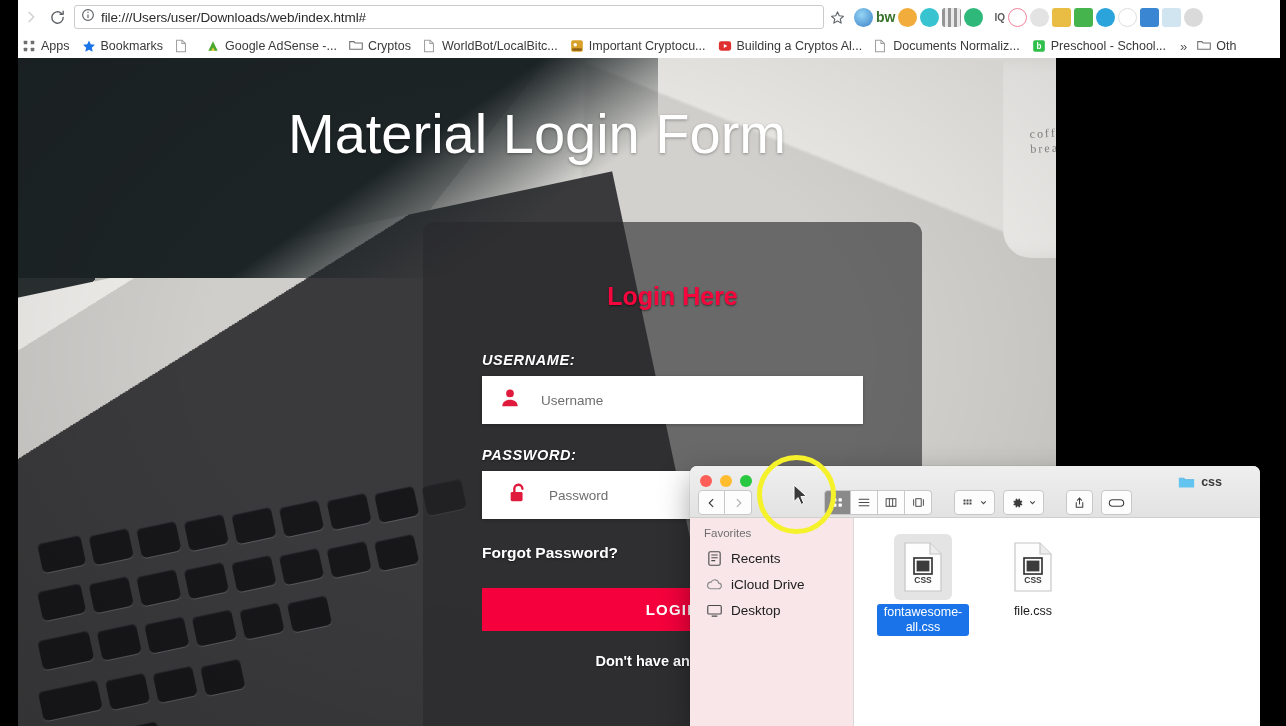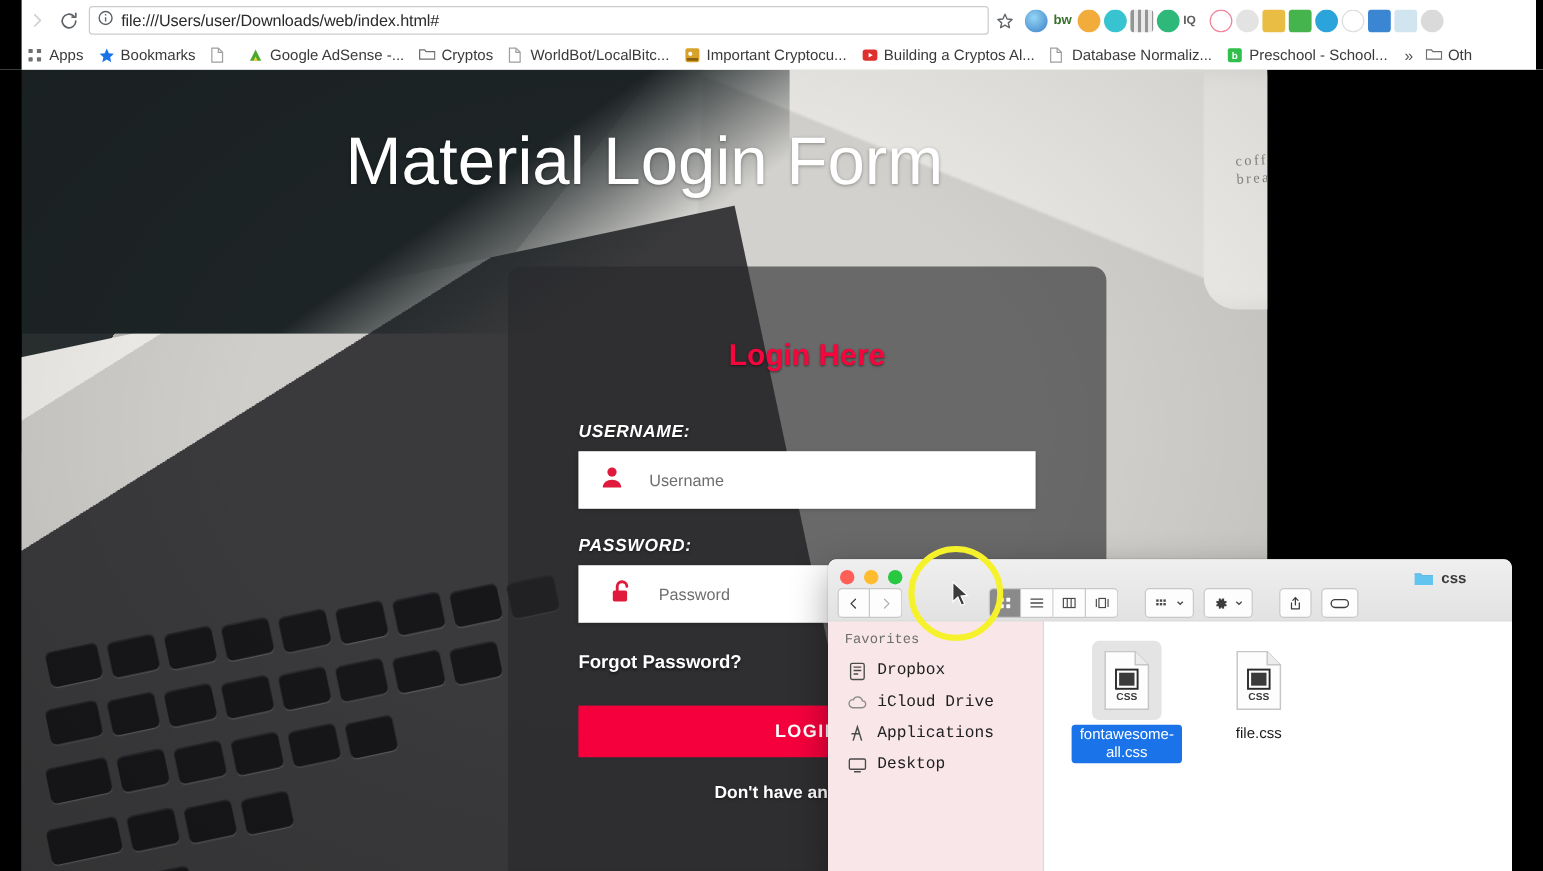--- a/index.html
+++ b/index.html
@@ -171,22 +171,22 @@
   .seg .tb-btn { border-radius:0; border-left-width:0; }
   .seg .tb-btn:first-child { border-radius:4px 0 0 4px; border-left-width:1px; }
   .seg .tb-btn:last-child { border-radius:0 4px 4px 0; }
   .tb-single { border-radius:4px; padding:0 6px; }
   .tb-btn.active { background:#8a8a8a; color:#fff; }
   .spacer-lg { width:56px; }
   .spacer-sm { width:6px; }
 
   .finder-body { position:absolute; left:0; top:52px; right:0; bottom:0; display:flex; }
   .finder-sidebar {
-    width:180px; background: rgba(247,228,231,0.93);
-    border-right:1px solid #d9d9d9; padding-top:9px; flex:0 0 auto;font-family:Liberation Mono, monospace;
+    width:164px; background: rgba(247,228,231,0.93);
+    border-right:1px solid #d9d9d9; padding-top:9px; flex:0 0 auto;
   }
   .sb-head { font-size:11.5px; color:#6f6f6f; padding: 0 0 6px 14px; font-weight:400; }
   .sb-item { display:flex; align-items:center; gap:8px; height:26px; padding-left:16px; font-size:13.5px; color:#202020; }
   .sb-ico { width:17px; height:17px; flex:0 0 auto; display:block; }
   .finder-content { flex:1 1 auto; background:#fff; position:relative; padding: 16px 0 0 0; }
   .file-grid { display:flex; gap:0; padding-left:14px; }
   .file-cell { width:110px; display:flex; flex-direction:column; align-items:center; }
   .file-ico-wrap { width:58px; height:66px; position:relative; display:flex; align-items:center; justify-content:center; border-radius:6px; }
   .file-ico-wrap.sel { background:#e4e4e4; }
   .file-name { margin-top:4px; font-size:12.5px; color:#1a1a1a; text-align:center; line-height:15px; max-width:92px; }
@@ -306,26 +306,26 @@
         </span>
         <span class="url-text">file:///Users/user/Downloads/web/index.html#</span>
       </div>
       <div class="star-btn">
         <svg width="15" height="15" viewBox="0 0 24 24" fill="none" stroke="#5f6368" stroke-width="1.8" stroke-linejoin="round">
           <polygon points="12,3 14.8,9.3 21.5,10 16.4,14.5 17.9,21 12,17.6 6.1,21 7.6,14.5 2.5,10 9.2,9.3"></polygon>
         </svg>
       </div>
       <div class="ext-strip">
         <span class="ext" style="background:radial-gradient(circle at 40% 35%, #8fd3f4, #2f78c4)"></span>
-        <span class="ext sq" style="background:#fff; color:#2f6b22; font-size:11px; font-weight:700; text-align:center; line-height:19px;">bw</span>
+        <span class="ext sq" style="background:#fff; color:#2f6b22; font-size:14px; font-weight:700; text-align:center; line-height:19px;">bw</span>
         <span class="ext" style="background:#f0a830"></span>
         <span class="ext" style="background:#2cc0cc"></span>
         <span class="ext sq" style="background:repeating-linear-gradient(90deg,#8f8f8f 0 3px,#e8e8e8 3px 6px)"></span>
         <span class="ext" style="background:#23b573"></span>
-        <span class="ext sq" style="background:#fff; color:#555; font-size:10px; font-weight:700; text-align:left; line-height:19px;">IQ</span>
+        <span class="ext sq" style="background:#fff; color:#555; font-size:10px; font-weight:700; text-align:right; line-height:19px;">IQ</span>
         <span class="ext" style="background:#fff; border:1.6px solid #ef7a93"></span>
         <span class="ext" style="background:#e2e2e2"></span>
         <span class="ext sq" style="background:#e8b93a"></span>
         <span class="ext sq" style="background:#3cb043"></span>
         <span class="ext" style="background:#1f9fd9"></span>
         <span class="ext" style="background:#fff; border:1.6px solid #dcdcdc"></span>
         <span class="ext sq" style="background:#2f7fd1"></span>
         <span class="ext sq" style="background:#cfe4f0"></span>
         <span class="ext" style="background:#d8d8d8"></span>
       </div>
@@ -413,21 +413,21 @@
         <span class="bm-label">Building a Cryptos Al...</span>
       </div>
 
       <div class="bm">
         <span class="bm-ico">
           <svg width="12" height="14" viewBox="0 0 18 22" fill="none" stroke="#9e9e9e" stroke-width="1.6">
             <path d="M2 1.8h8.5L16 7.2V20H2z"></path>
               <path d="M10.5 1.8V7.2H16"></path>
           </svg>
         </span>
-        <span class="bm-label">Database Normaliz...</span>
+        <span class="bm-label">Documents Normaliz...</span>
       </div>
 
       <div class="bm">
         <span class="bm-ico">
           <svg width="14" height="14" viewBox="0 0 24 24">
               <rect x="2" y="2" width="20" height="20" rx="3" fill="#2fbf4a"></rect>
               <text x="12" y="17" font-size="14" font-family="Liberation Sans, sans-serif" font-weight="700" fill="#fff" text-anchor="middle">b</text>
             </svg>
         </span>
         <span class="bm-label">Preschool - School...</span>
@@ -562,41 +562,32 @@
 
         <div class="sb-item">
           <span class="sb-ico">
             <svg width="17" height="17" viewBox="0 0 24 24" fill="none" stroke="#4a4a4a" stroke-width="1.6">
                 <rect x="4" y="2.5" width="16" height="19" rx="2"></rect>
                 <line x1="7.5" y1="7" x2="16.5" y2="7"></line>
                 <line x1="7.5" y1="11" x2="16.5" y2="11"></line>
                 <line x1="7.5" y1="15" x2="13" y2="15"></line>
               </svg>
           </span>
-          <span>Dropbox</span>
+          <span>Recents</span>
         </div>
 
         <div class="sb-item">
           <span class="sb-ico">
             <svg width="17" height="17" viewBox="0 0 24 24" fill="none" stroke="#8a8a8a" stroke-width="1.6">
                 <path d="M6.5 18h11a4 4 0 0 0 .4-8 5.6 5.6 0 0 0-10.6-1.4A3.8 3.8 0 0 0 6.5 18z"></path>
               </svg>
           </span>
           <span>iCloud Drive</span>
         </div>
 
-        <div class="sb-item">
-          <span class="sb-ico">
-            <svg width="17" height="17" viewBox="0 0 24 24" fill="none" stroke="#4a4a4a" stroke-width="1.7">
-                <path d="M7 20 L12 4 L17 20"></path>
-                <line x1="5" y1="12" x2="14" y2="12"></line>
-              </svg>
-          </span>
-          <span>Applications</span>
-        </div>
 
         <div class="sb-item">
           <span class="sb-ico">
             <svg width="17" height="17" viewBox="0 0 24 24" fill="none" stroke="#4a4a4a" stroke-width="1.6">
                 <rect x="2.5" y="5" width="19" height="12" rx="1.6"></rect>
                 <line x1="8" y1="20" x2="16" y2="20"></line>
               </svg>
           </span>
           <span>Desktop</span>
         </div>

